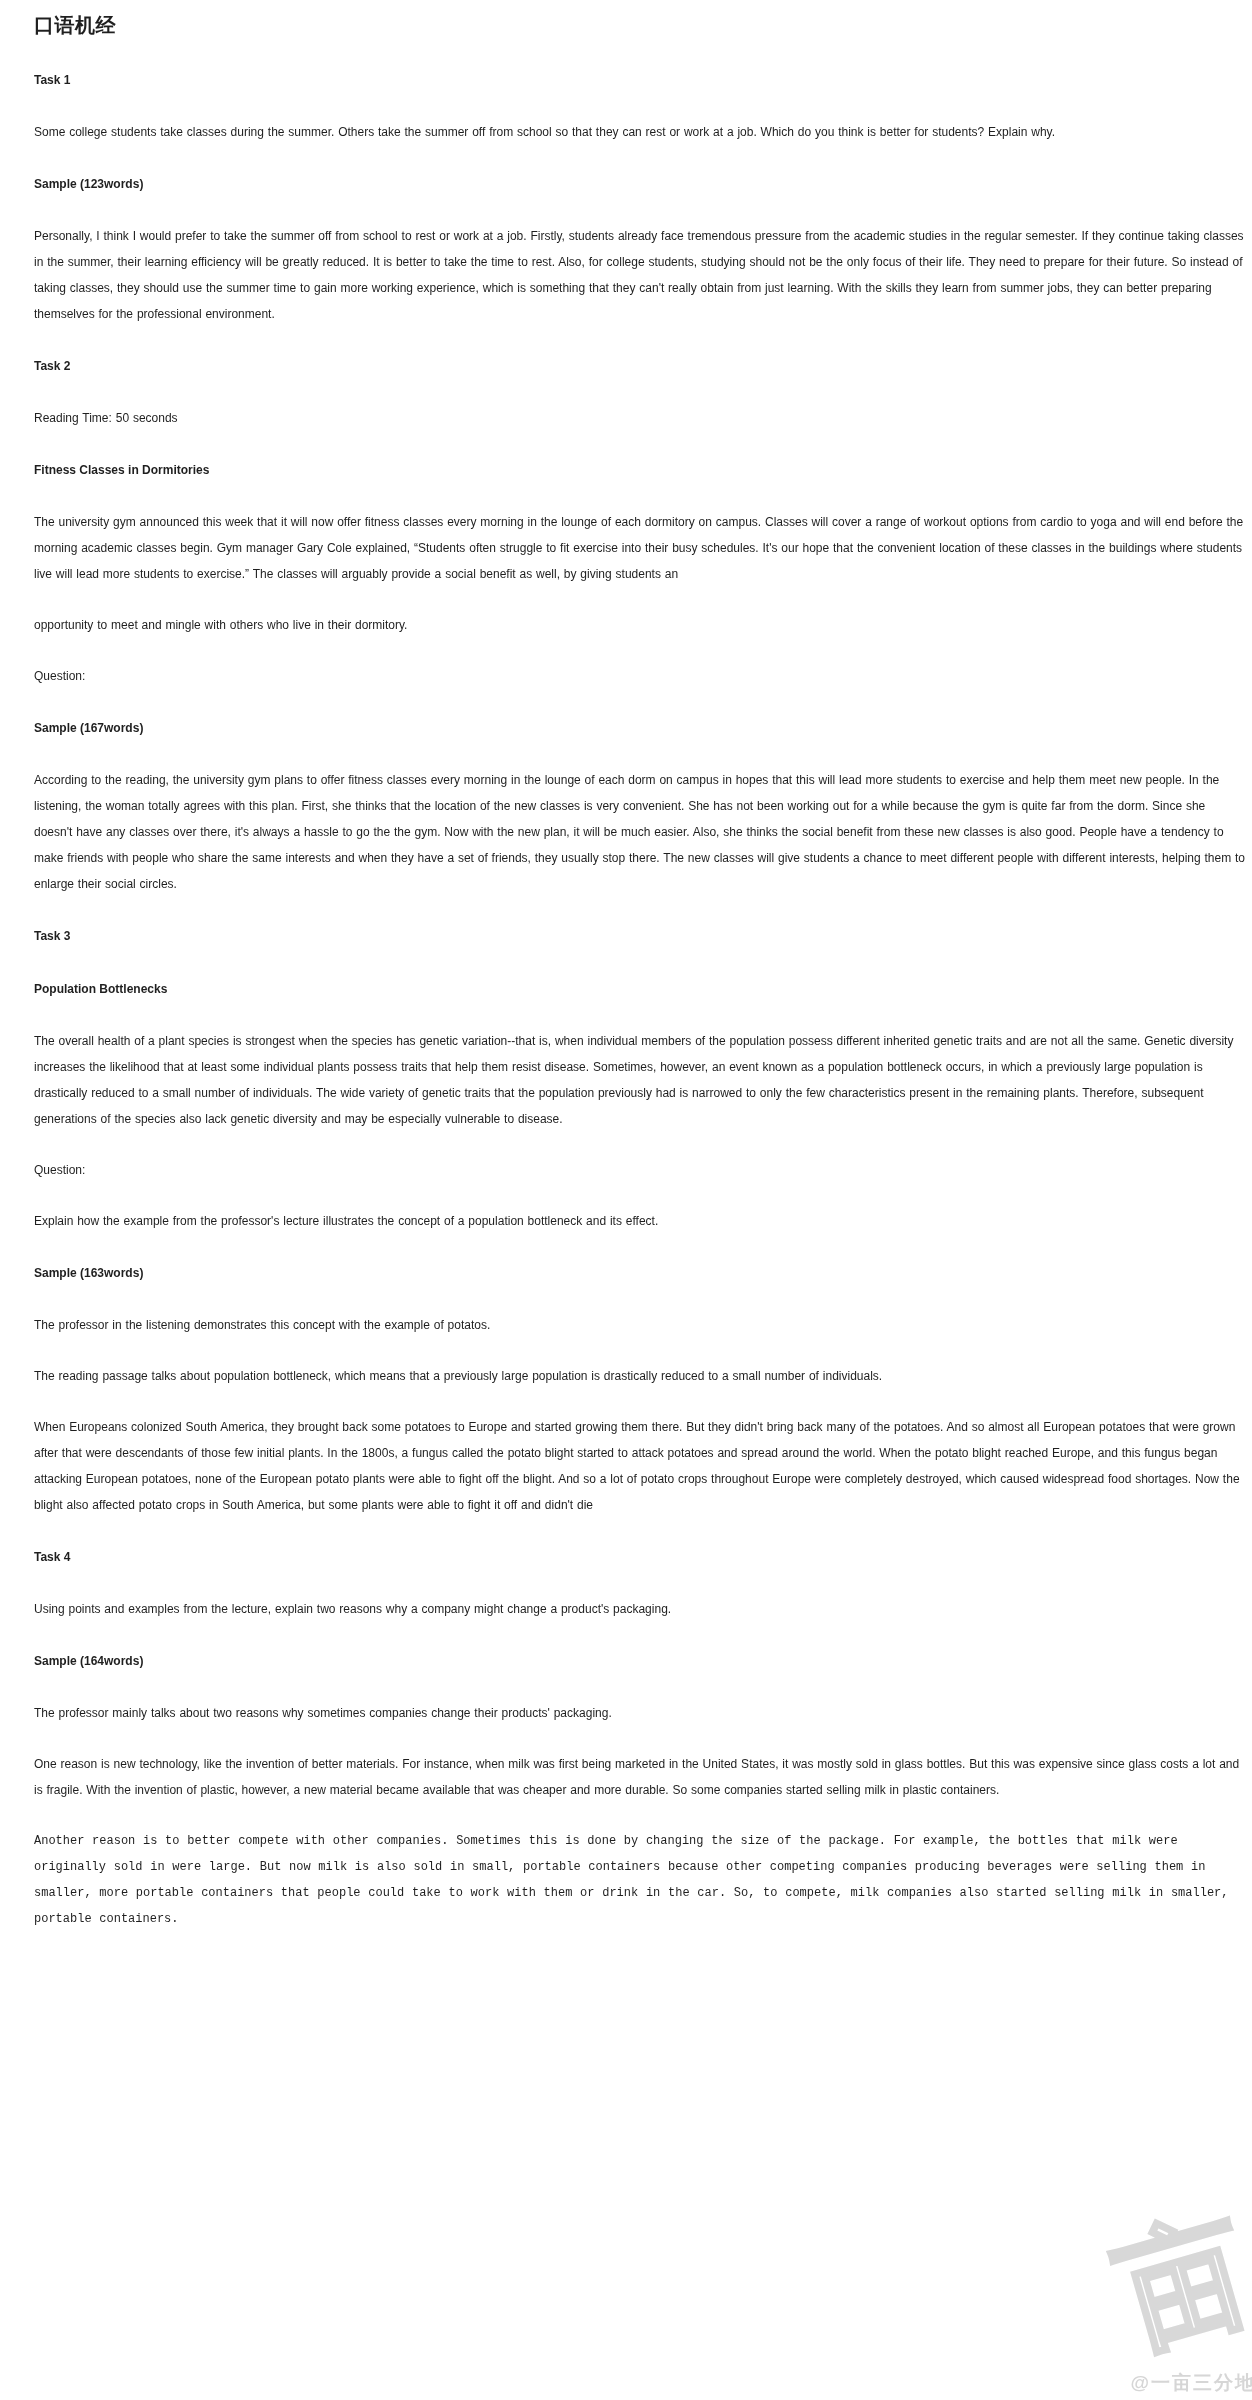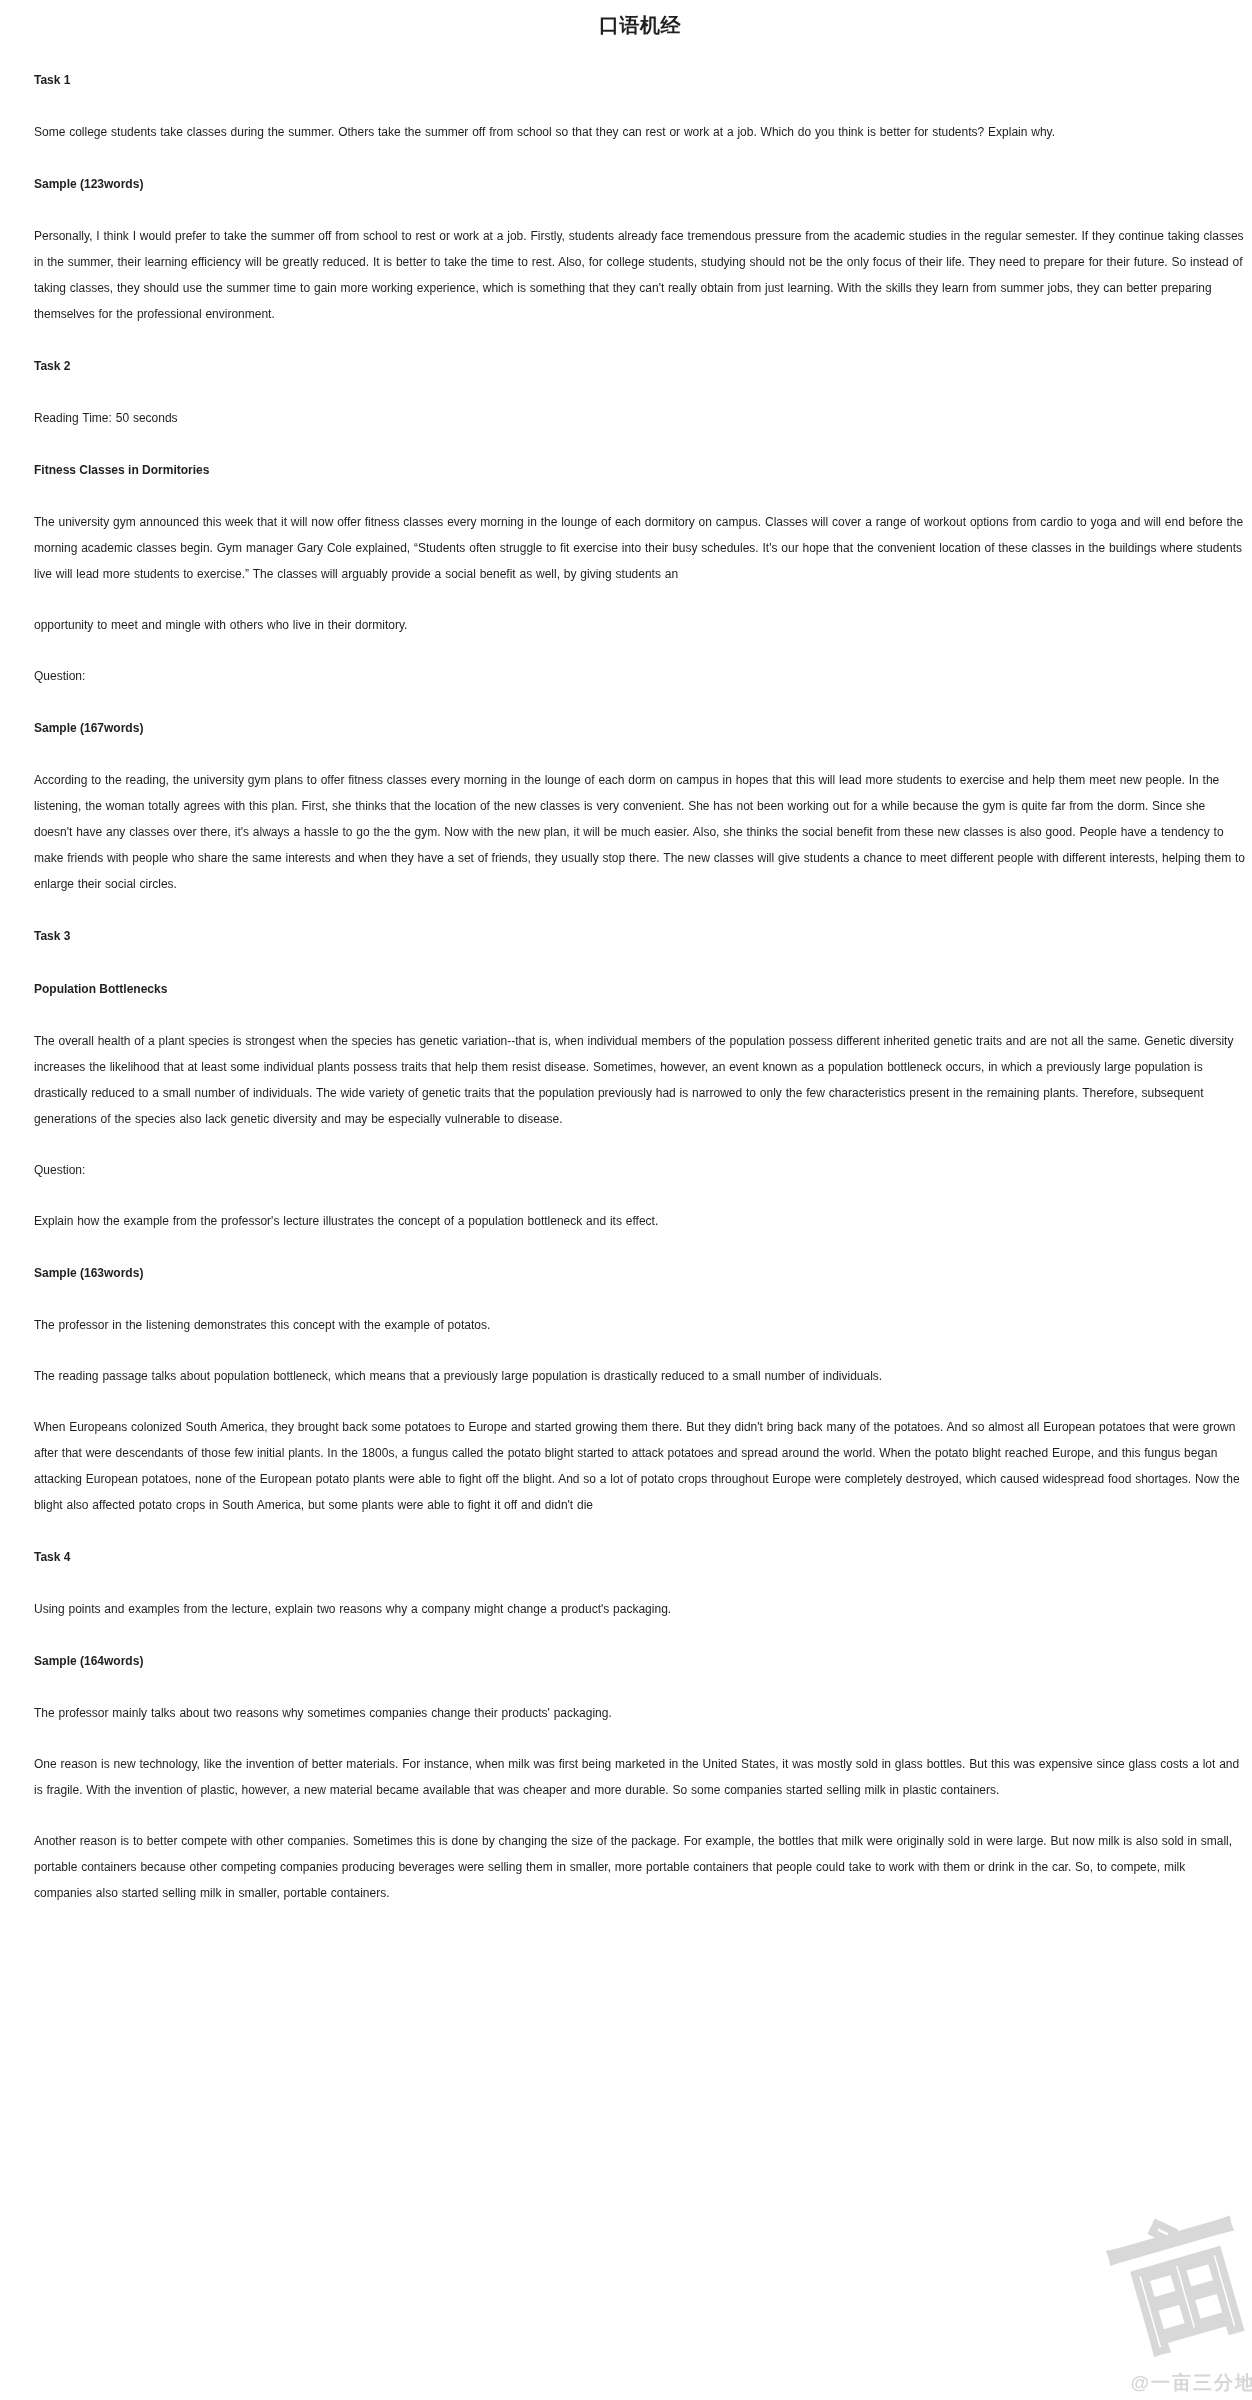--- a/index.html
+++ b/index.html
@@ -17,37 +17,37 @@
   }
   main.doc {
     padding: 10px 6px 0 34px;
   }
   .doc h1 {
     font-size: 20px;
     line-height: 30px;
     font-weight: 700;
     margin: 0 0 26px 0;
     letter-spacing: 0.5px;
-    text-align: center;
   }
   .doc h2 {
     font-size: 12px;
     line-height: 28px;
     font-weight: 700;
     margin: 0 0 25px 0;
   }
   .doc p {
     font-size: 12px;
     line-height: 26px;
     font-weight: 400;
     margin: 0 0 25px 0;
     word-spacing: 0.5px;
   }
   .doc > :last-child {
     margin-bottom: 4px;
+    font-family: Liberation Mono, monospace;
   }
   .watermark {
     position: absolute;
     right: 0;
     bottom: 0;
     width: 220px;
     height: 270px;
     pointer-events: none;
   }
   .wm-logo {

